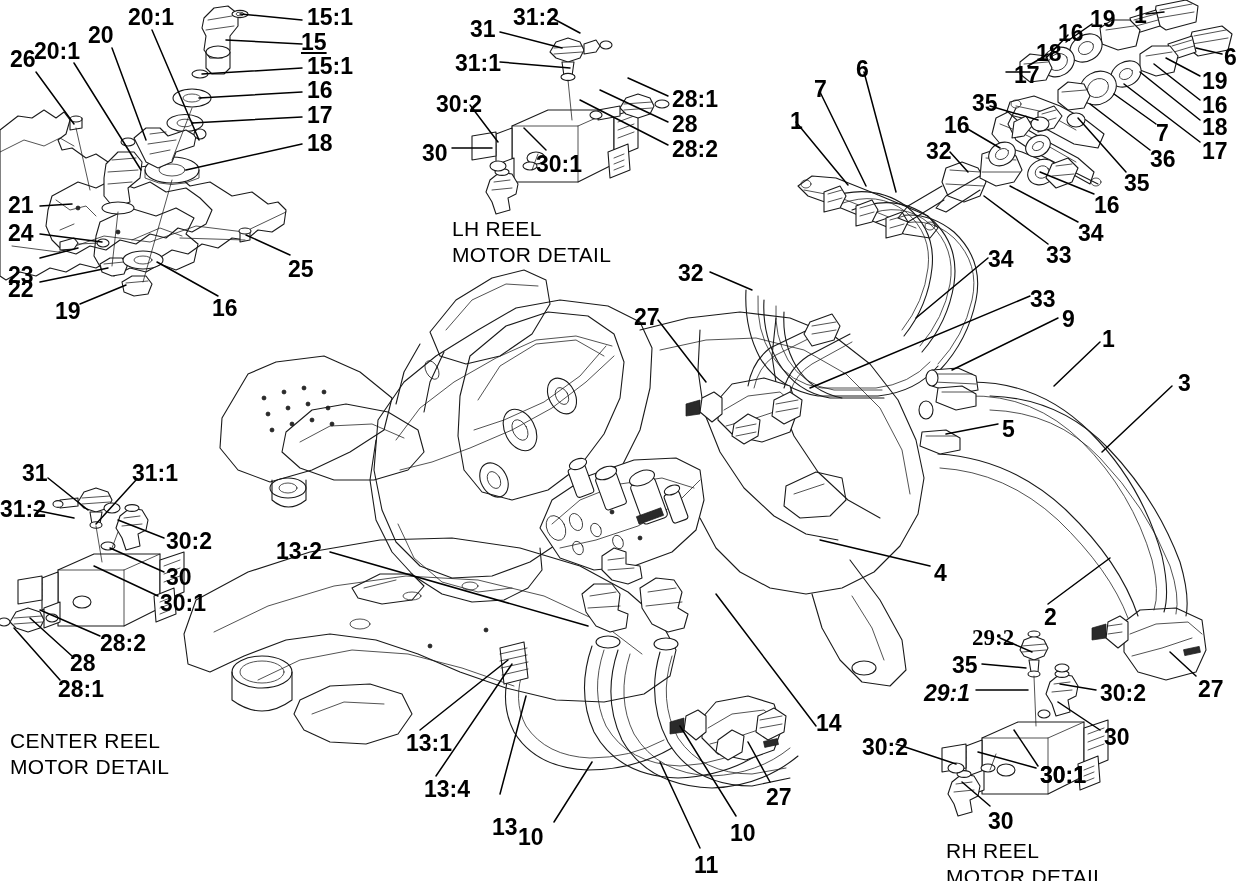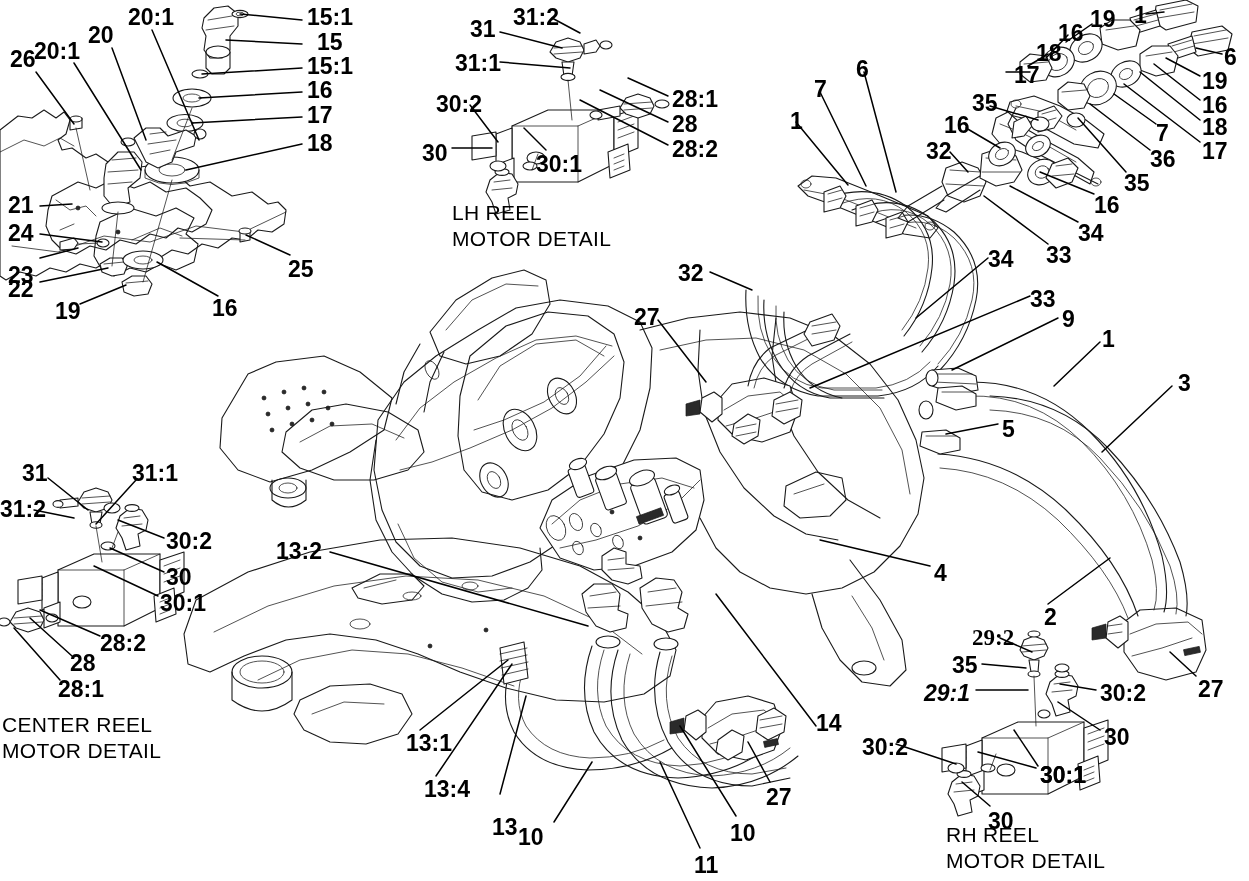--- a/index.html
+++ b/index.html
@@ -5,21 +5,21 @@
 <style>
   html,body{margin:0;padding:0;background:#ffffff;}
   body{width:1249px;height:881px;overflow:hidden;
        font-family:"Liberation Sans","DejaVu Sans",sans-serif;}
   #sheet{position:relative;width:1249px;height:881px;background:#fff;}
   #art{position:absolute;left:0;top:0;width:1249px;height:881px;}
   .cal{position:absolute;font-weight:bold;color:#000;white-space:nowrap;
        line-height:1;letter-spacing:0px;}
   .n{font-size:23px;}
   .title{position:absolute;font-size:21px;font-weight:normal;color:#000;
-         line-height:1.22;white-space:pre;letter-spacing:.3px;}
+         line-height:1.22;white-space:pre;letter-spacing:.3px;margin-top:16px;}
 </style>
 </head>
 <body>
 
 <div id="sheet">
 
   <svg id="art" viewBox="0 0 1249 881">
     <defs>
       <style>
         .s{fill:none;stroke:#1a1a1a;stroke-width:1.1;stroke-linecap:round;stroke-linejoin:round;}
@@ -614,21 +614,21 @@
         <line x1="1036" y1="768" x2="978" y2="752" class="ldr"></line>
       </g>
   </svg>
 
   <div id="callout-layer">
       <div class="cal n" style="left: 128px; top: 6px;">20:1</div>
       <div class="cal n" style="left: 88px; top: 24px;">20</div>
       <div class="cal n" style="left: 34px; top: 40px;">20:1</div>
       <div class="cal n" style="left: 10px; top: 48px;">26</div>
       <div class="cal n" style="left: 307px; top: 6px;">15:1</div>
-      <div class="cal n" style="left: 317px; top: 31px;">15</div>
+      <div class="cal n" style="left: 301px; top: 31px; text-decoration: underline;">15</div>
       <div class="cal n" style="left: 307px; top: 55px;">15:1</div>
       <div class="cal n" style="left: 307px; top: 79px;">16</div>
       <div class="cal n" style="left: 307px; top: 104px;">17</div>
       <div class="cal n" style="left: 307px; top: 132px;">18</div>
       <div class="cal n" style="left: 8px; top: 194px;">21</div>
       <div class="cal n" style="left: 8px; top: 222px;">24</div>
       <div class="cal n" style="left: 8px; top: 232px; margin-top: 32px;">23</div>
       <div class="cal n" style="left: 8px; top: 278px;">22</div>
       <div class="cal n" style="left: 55px; top: 300px;">19</div>
       <div class="cal n" style="left: 212px; top: 297px;">16</div>
@@ -700,19 +700,19 @@
       <div class="cal n" style="left: 1104px; top: 726px;">30</div>
       <div class="cal n" style="left: 1040px; top: 764px;">30:1</div>
       <div class="cal n" style="left: 862px; top: 736px;">30:2</div>
       <div class="cal n" style="left: 988px; top: 810px;">30</div>
       <div class="cal n" style="left: 1040px; top: 764px;">30:1</div>
     </div>
 
   <div id="title-layer">
       <div class="title" style="left: 452px; top: 200px;">LH REEL
 MOTOR DETAIL</div>
-      <div class="title" style="left: 2px; top: 712px;">CENTER REEL
+      <div class="title" style="left: 10px; top: 712px;">CENTER REEL
 MOTOR DETAIL</div>
       <div class="title" style="left: 946px; top: 822px;">RH REEL
 MOTOR DETAIL</div>
     </div>
 
 </div>
 
 </body></html>

